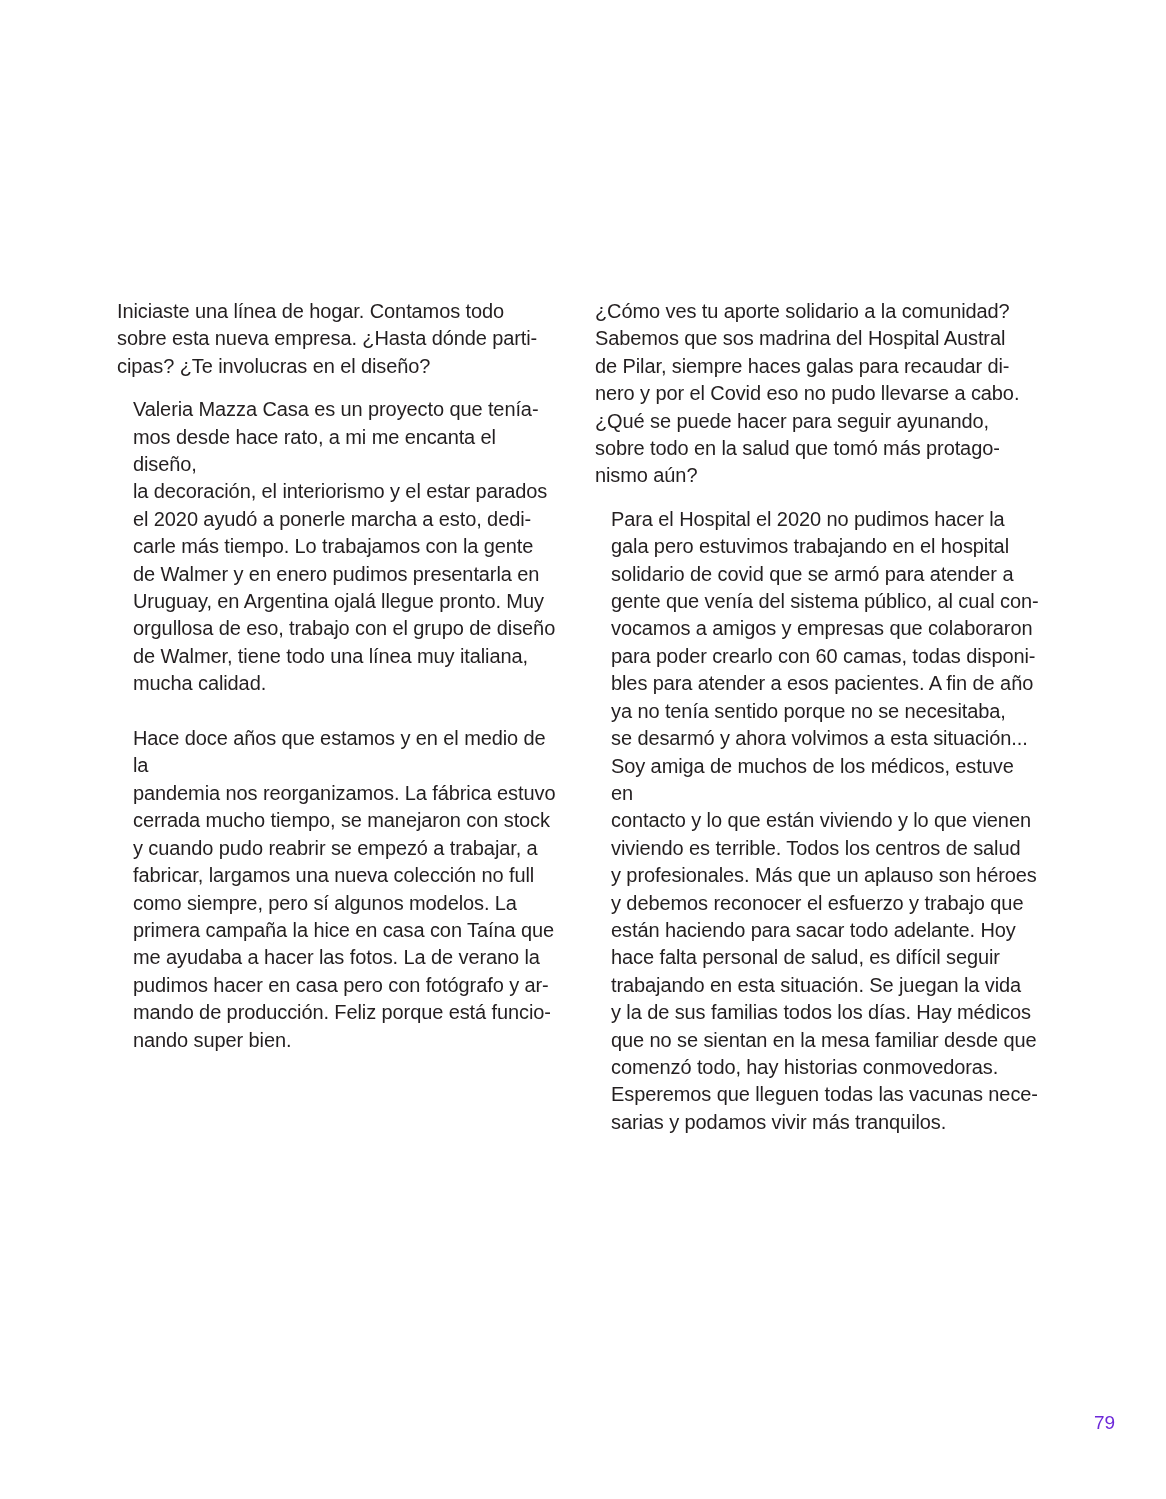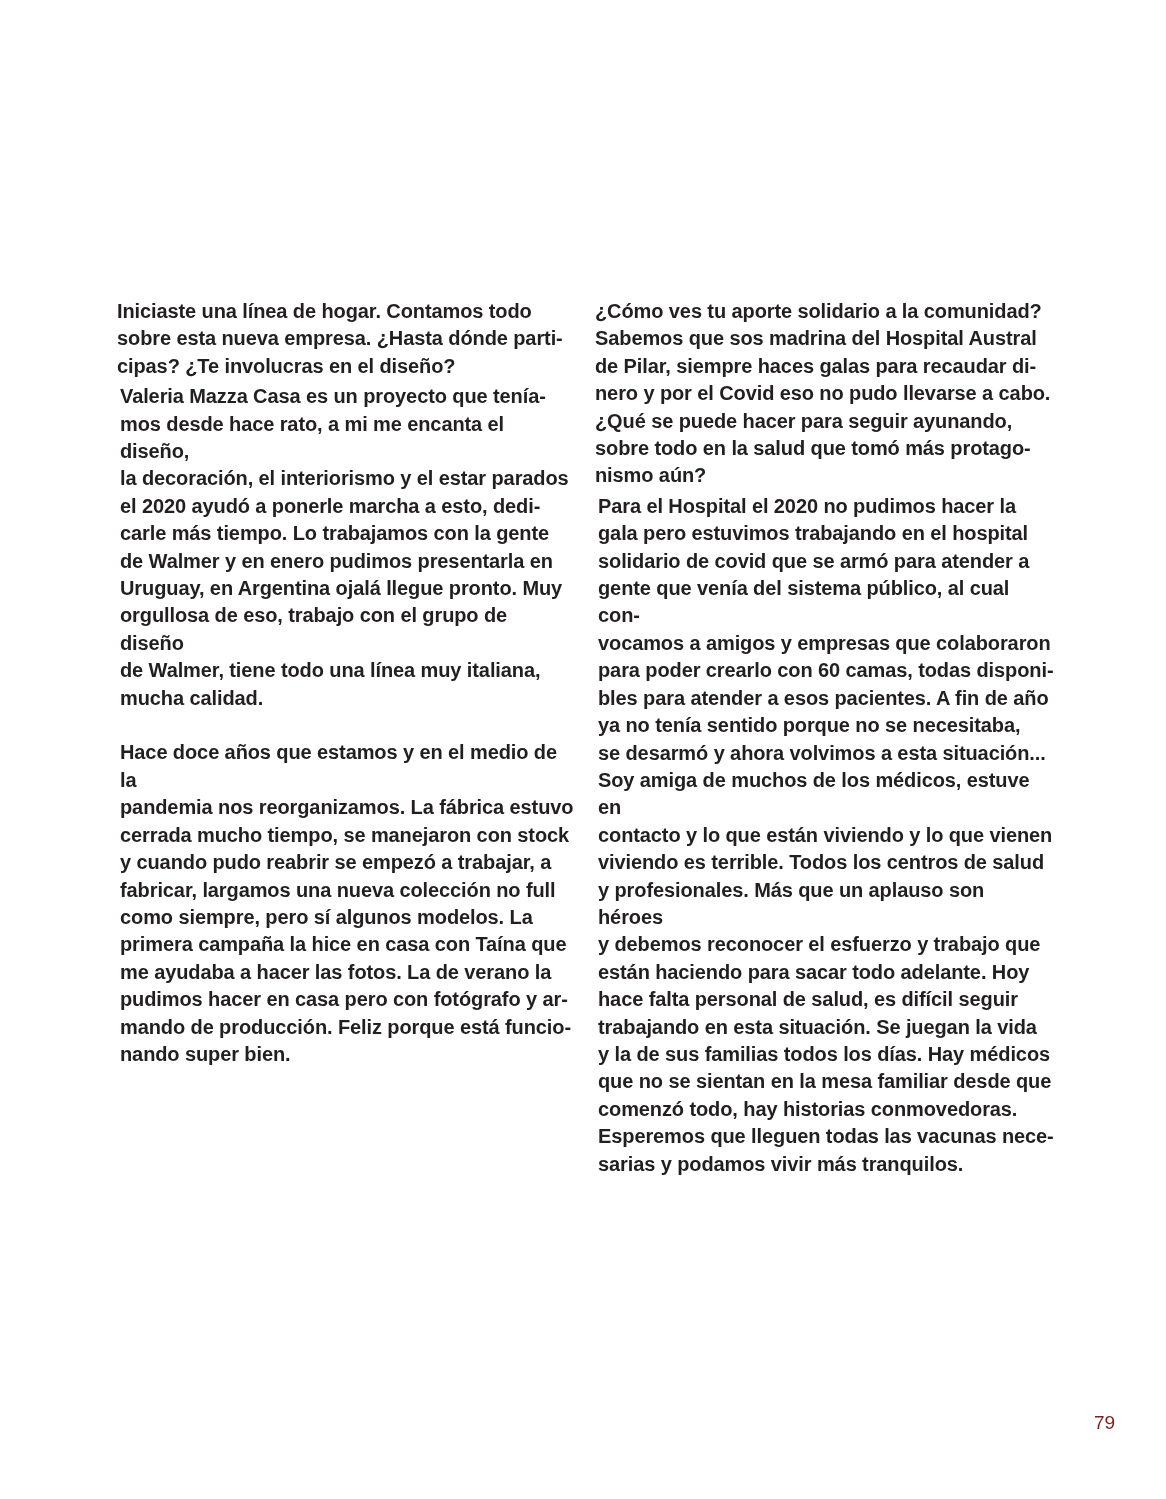--- a/index.html
+++ b/index.html
@@ -21,35 +21,35 @@
       width: 462px;
       font-size: 20px;
       line-height: 27.4px;
       letter-spacing: -0.1px;
     }
     .col-left { left: 117px; }
     .col-right { left: 595px; }
     .block { margin: 0; }
     .block + .block { margin-top: 27.4px; }
     .question {
-      font-weight: bold;
+      font-weight: normal;
       margin: 0;
       white-space: pre-line;
     }
     .answer {
-      font-weight: bold;
-      margin: 3px;
+      font-weight: normal;
+      margin: 16px;
       white-space: pre-line;
     }
     .page-number {
       position: absolute;
       left: 1094px;
       top: 1412px;
       font-size: 19px;
-      color: #7f1d1d;
+      color: #6d28d9;
       font-family: "Liberation Sans", "DejaVu Sans", sans-serif;
     }
   </style>
 </head>
 <body>
 
 <div class="column col-left">
   <div class="block">
     <p class="question">Iniciaste una línea de hogar. Contamos todo
 sobre esta nueva empresa. ¿Hasta dónde parti-

